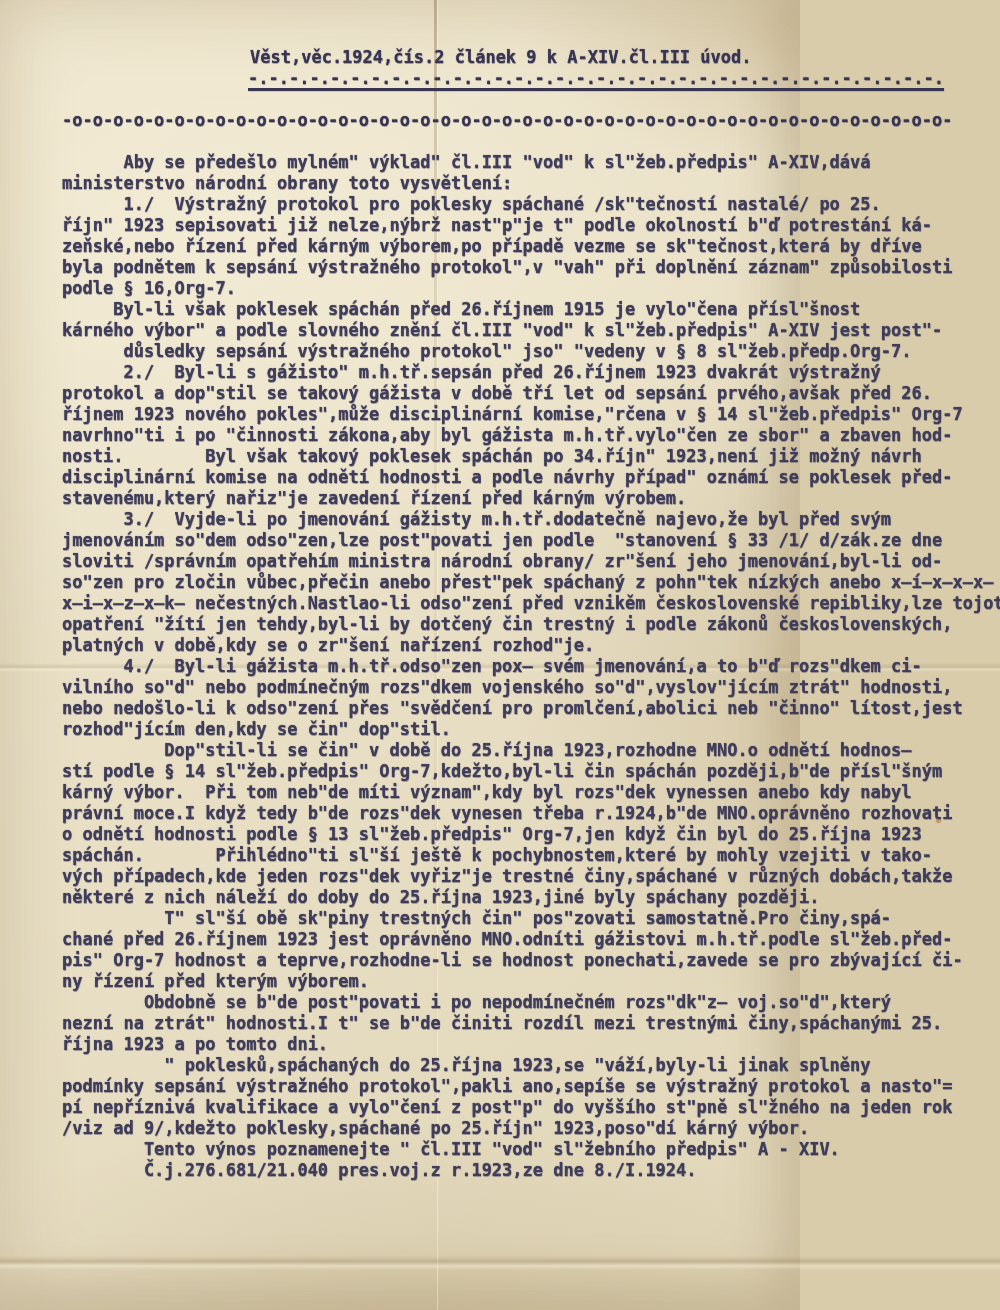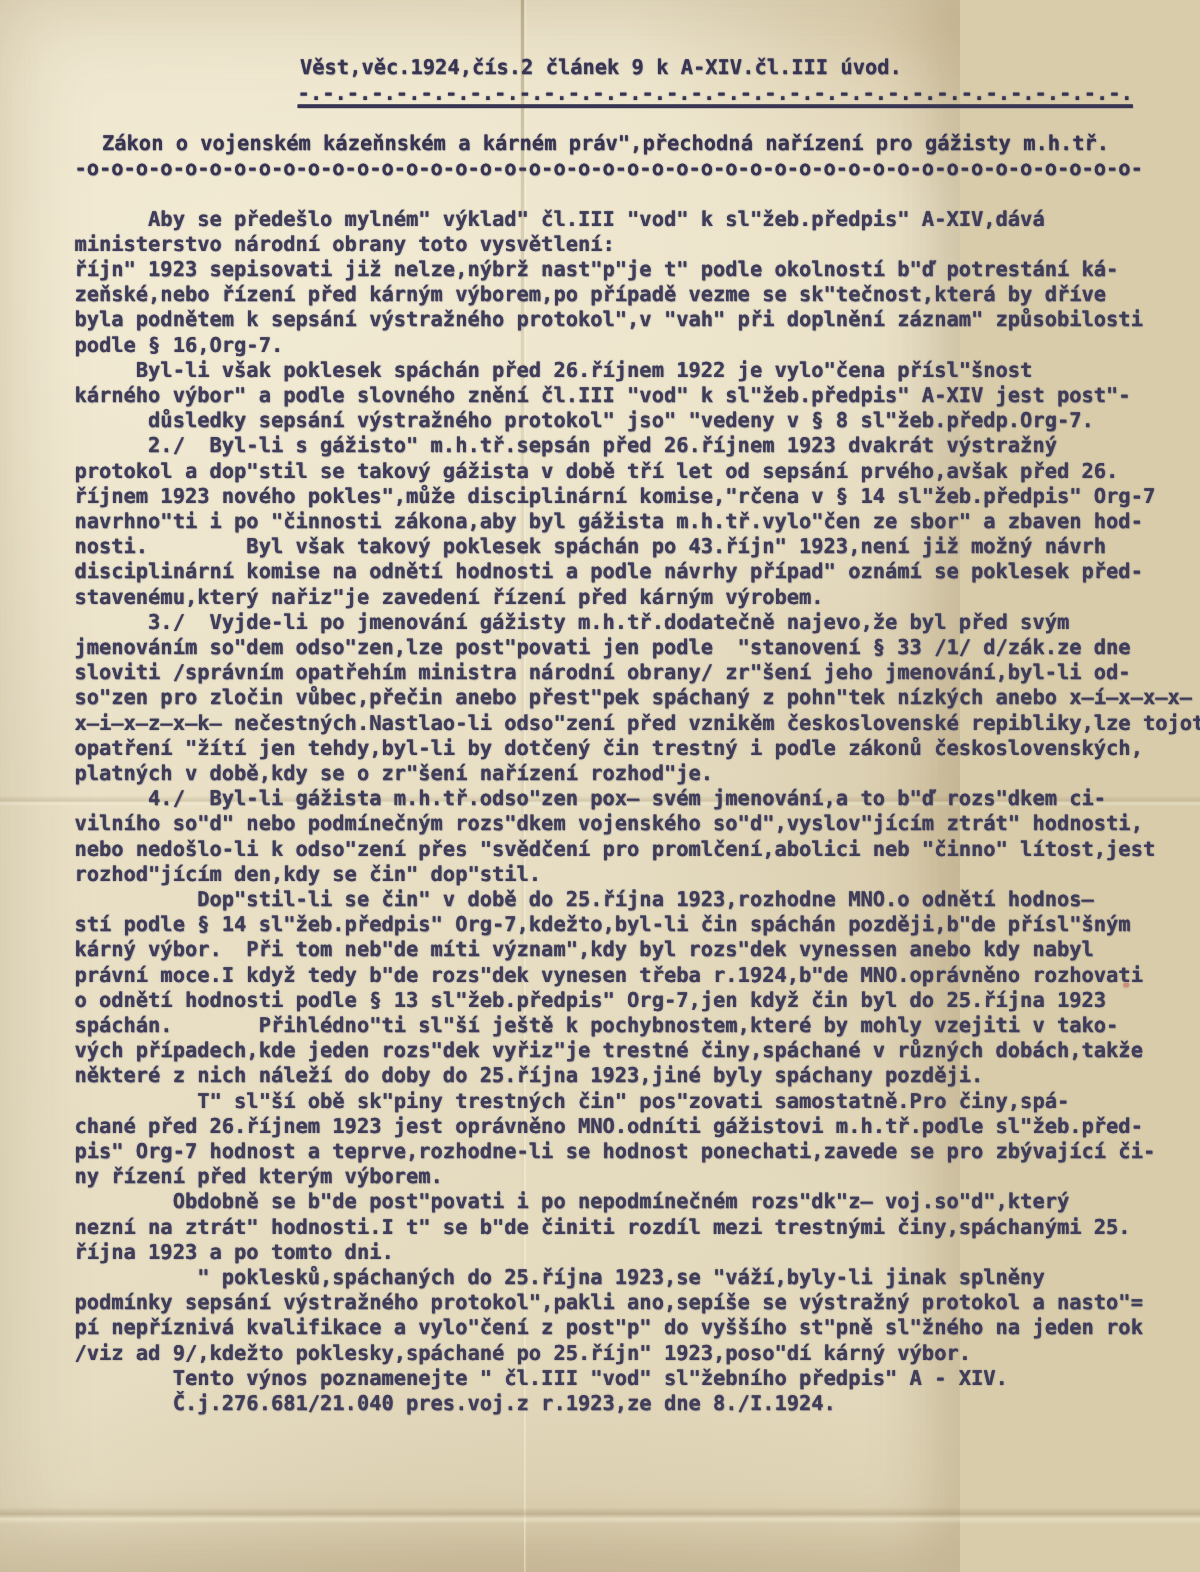--- a/index.html
+++ b/index.html
@@ -67,38 +67,38 @@
 <div class="paper">
   <div class="crease crease-v"></div>
   <div class="crease crease-h1"></div>
   <div class="crease crease-h2"></div>
   <div class="speck"></div>
 
   <div class="doc">
     <div class="line hdr" style="padding-left:188px">Věst,věc.1924,čís.2 článek 9 k A-XIV.čl.III úvod.</div>
     <div class="line hdr u" style="padding-left:186px">-.-.-.-.-.-.-.-.-.-.-.-.-.-.-.-.-.-.-.-.-.-.-.-.-.-.-.-.-.-.-.-.-.-.</div>
     <div class="line"></div>
-    <div class="line hdr" style="padding-left:23px">Zákon o vojenském kázeňnském a kárném práv",přechodná nařízení pro gážisty m.h.tř.</div>
     <div class="line hdr">-o-o-o-o-o-o-o-o-o-o-o-o-o-o-o-o-o-o-o-o-o-o-o-o-o-o-o-o-o-o-o-o-o-o-o-o-o-o-o-o-o-o-o-</div>
     <div class="line"></div>
     <div id="body-lines">
         <div class="line">      Aby se předešlo mylném" výklad" čl.III "vod" k sl"žeb.předpis" A-XIV,dává</div>
         <div class="line">ministerstvo národní obrany toto vysvětlení:</div>
+        <div class="line">      1./  Výstražný protokol pro poklesky spáchané /sk"tečností nastalé/ po 25.</div>
         <div class="line">říjn" 1923 sepisovati již nelze,nýbrž nast"p"je t" podle okolností b"ď potrestání ká-</div>
         <div class="line">zeňské,nebo řízení před kárným výborem,po případě vezme se sk"tečnost,která by dříve</div>
         <div class="line">byla podnětem k sepsání výstražného protokol",v "vah" při doplnění záznam" způsobilosti</div>
         <div class="line">podle § 16,Org-7.</div>
-        <div class="line">     Byl-li však poklesek spáchán před 26.říjnem 1922 je vylo"čena přísl"šnost</div>
+        <div class="line">     Byl-li však poklesek spáchán před 26.říjnem 1915 je vylo"čena přísl"šnost</div>
         <div class="line">kárného výbor" a podle slovného znění čl.III "vod" k sl"žeb.předpis" A-XIV jest post"-</div>
         <div class="line">      důsledky sepsání výstražného protokol" jso" "vedeny v § 8 sl"žeb.předp.Org-7.</div>
         <div class="line">      2./  Byl-li s gážisto" m.h.tř.sepsán před 26.říjnem 1923 dvakrát výstražný</div>
         <div class="line">protokol a dop"stil se takový gážista v době tří let od sepsání prvého,avšak před 26.</div>
         <div class="line">říjnem 1923 nového pokles",může disciplinární komise,"rčena v § 14 sl"žeb.předpis" Org-7</div>
         <div class="line">navrhno"ti i po "činnosti zákona,aby byl gážista m.h.tř.vylo"čen ze sbor" a zbaven hod-</div>
-        <div class="line">nosti.        Byl však takový poklesek spáchán po 43.říjn" 1923,není již možný návrh</div>
+        <div class="line">nosti.        Byl však takový poklesek spáchán po 34.říjn" 1923,není již možný návrh</div>
         <div class="line">disciplinární komise na odnětí hodnosti a podle návrhy případ" oznámí se poklesek před-</div>
         <div class="line">stavenému,který nařiz"je zavedení řízení před kárným výrobem.</div>
         <div class="line">      3./  Vyjde-li po jmenování gážisty m.h.tř.dodatečně najevo,že byl před svým</div>
         <div class="line">jmenováním so"dem odso"zen,lze post"povati jen podle  "stanovení § 33 /1/ d/zák.ze dne</div>
         <div class="line">sloviti /správním opatřehím ministra národní obrany/ zr"šení jeho jmenování,byl-li od-</div>
         <div class="line">so"zen pro zločin vůbec,přečin anebo přest"pek spáchaný z pohn"tek nízkých anebo x̶í̶x̶x̶x̶</div>
         <div class="line">x̶i̶x̶z̶x̶k̶ nečestných.Nastlao-li odso"zení před vznikěm československé repibliky,lze tojoto</div>
         <div class="line">opatření "žítí jen tehdy,byl-li by dotčený čin trestný i podle zákonů československých,</div>
         <div class="line">platných v době,kdy se o zr"šení nařízení rozhod"je.</div>
         <div class="line">      4./  Byl-li gážista m.h.tř.odso"zen pox̶ svém jmenování,a to b"ď rozs"dkem ci-</div>

